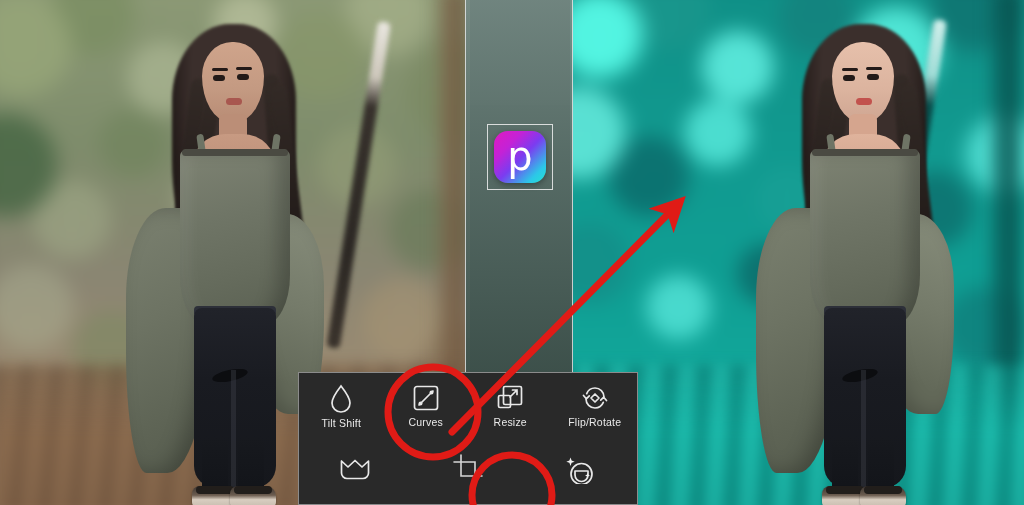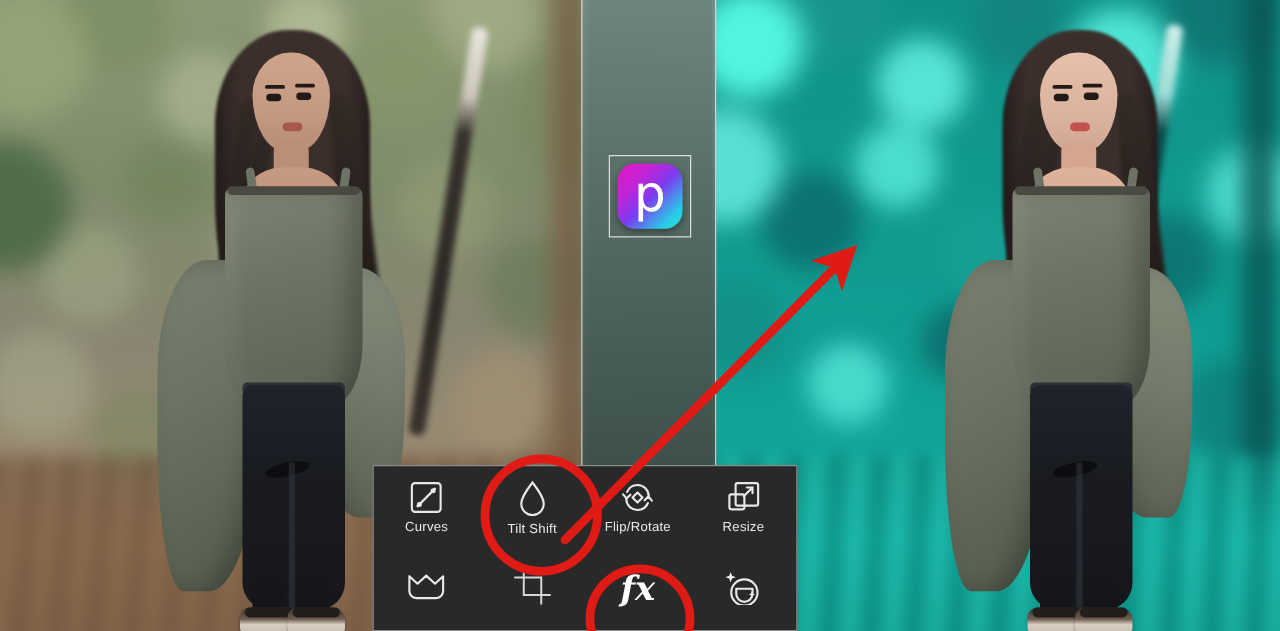--- a/index.html
+++ b/index.html
@@ -366,62 +366,62 @@
       <span class="logo-p">p</span>
     </div>
   </div>
 
   <div class="toolbar">
 
     <div class="tool-row">
 
       <div class="tool">
         <span>
+          <svg width="26" height="30" viewBox="0 0 26 30">
+            <path d="M13 3 C13 3 4 14.5 4 20 a9 9 0 0 0 18 0 C22 14.5 13 3 13 3 Z" fill="none" stroke="#e8e8e8" stroke-width="1.7"></path>
+          </svg>
+        </span>
+        <span class="tool-label">Tilt Shift</span>
+      </div>
+
+      <div class="tool">
+        <span>
           <svg width="28" height="28" viewBox="0 0 28 28">
             <rect x="2.5" y="2.5" width="23" height="23" rx="2.5" fill="none" stroke="#e8e8e8" stroke-width="1.7"></rect>
             <line x1="6.5" y1="21.5" x2="21.5" y2="6.5" stroke="#e8e8e8" stroke-width="1.7"></line>
             <circle cx="8.5" cy="19.5" r="2" fill="#e8e8e8"></circle>
             <circle cx="19.5" cy="8.5" r="2" fill="#e8e8e8"></circle>
           </svg>
         </span>
         <span class="tool-label">Curves</span>
       </div>
 
       <div class="tool">
         <span>
-          <svg width="26" height="30" viewBox="0 0 26 30">
-            <path d="M13 3 C13 3 4 14.5 4 20 a9 9 0 0 0 18 0 C22 14.5 13 3 13 3 Z" fill="none" stroke="#e8e8e8" stroke-width="1.7"></path>
-          </svg>
-        </span>
-        <span class="tool-label">Tilt Shift</span>
+          <svg width="28" height="28" viewBox="0 0 28 28">
+            <rect x="7.5" y="2.5" width="18" height="18" rx="1.5" fill="none" stroke="#e8e8e8" stroke-width="1.7"></rect>
+            <rect x="2.5" y="11.5" width="12" height="12" rx="1.5" fill="none" stroke="#e8e8e8" stroke-width="1.7"></rect>
+            <path d="M14 13 L21 6 M16.5 6 L21 6 L21 10.5" fill="none" stroke="#e8e8e8" stroke-width="1.7" stroke-linecap="round"></path>
+          </svg>
+        </span>
+        <span class="tool-label">Resize</span>
       </div>
 
       <div class="tool">
         <span>
           <svg width="30" height="28" viewBox="0 0 30 28">
             <path d="M6 15 a9 9 0 0 0 9 9 a9 9 0 0 0 8.3 -5.6" fill="none" stroke="#e8e8e8" stroke-width="1.7" stroke-linecap="round"></path>
             <path d="M24 13 a9 9 0 0 0 -9 -9 a9 9 0 0 0 -8.3 5.6" fill="none" stroke="#e8e8e8" stroke-width="1.7" stroke-linecap="round"></path>
             <path d="M3.5 11.5 L6.3 14.8 L9.3 11.8" fill="none" stroke="#e8e8e8" stroke-width="1.7" stroke-linecap="round" stroke-linejoin="round"></path>
             <path d="M26.5 16.5 L23.7 13.2 L20.7 16.2" fill="none" stroke="#e8e8e8" stroke-width="1.7" stroke-linecap="round" stroke-linejoin="round"></path>
             <path d="M15 10 L19 14 L15 18 L11 14 Z" fill="none" stroke="#e8e8e8" stroke-width="1.7" stroke-linejoin="round"></path>
           </svg>
         </span>
         <span class="tool-label">Flip/Rotate</span>
       </div>
-
-      <div class="tool">
-        <span>
-          <svg width="28" height="28" viewBox="0 0 28 28">
-            <rect x="7.5" y="2.5" width="18" height="18" rx="1.5" fill="none" stroke="#e8e8e8" stroke-width="1.7"></rect>
-            <rect x="2.5" y="11.5" width="12" height="12" rx="1.5" fill="none" stroke="#e8e8e8" stroke-width="1.7"></rect>
-            <path d="M14 13 L21 6 M16.5 6 L21 6 L21 10.5" fill="none" stroke="#e8e8e8" stroke-width="1.7" stroke-linecap="round"></path>
-          </svg>
-        </span>
-        <span class="tool-label">Resize</span>
-      </div>
     </div>
 
     <div class="tool-row">
 
       <div class="tool">
         <span>
           <svg width="34" height="26" viewBox="0 0 34 26">
             <path d="M3.5 5 L3.5 17 a5.5 5.5 0 0 0 5.5 5.5 h16 a5.5 5.5 0 0 0 5.5 -5.5 L30.5 5 L24 11 L17 4.5 L10 11 Z" fill="none" stroke="#e8e8e8" stroke-width="1.7" stroke-linejoin="round"></path>
           </svg>
         </span>
@@ -431,23 +431,20 @@
       <div class="tool">
         <span>
           <svg width="30" height="30" viewBox="0 0 30 30">
             <path d="M8 1 L8 22 L29 22" fill="none" stroke="#d6d6d6" stroke-width="1.6" stroke-linecap="round"></path>
             <path d="M1 8 L22 8 L22 29" fill="none" stroke="#d6d6d6" stroke-width="1.6" stroke-linecap="round"></path>
           </svg>
         </span>
         <span class="tool-label"></span>
       </div>
 
-      <div class="tool">
-        <span class="fx-glyph">fx</span>
-      </div>
 
       <div class="tool">
         <span>
           <svg width="34" height="30" viewBox="0 0 34 30">
             <path d="M7 20 a10.5 10.5 0 1 1 21 0 a10.5 10.5 0 0 1 -21 0 Z" fill="none" stroke="#e8e8e8" stroke-width="1.7"></path>
             <path d="M11 17 h13 v4 a6.5 6.5 0 0 1 -13 0 Z" fill="none" stroke="#e8e8e8" stroke-width="1.7" stroke-linejoin="round"></path>
             <path d="M6.5 3.5 L7.6 6.6 L10.7 7.7 L7.6 8.8 L6.5 11.9 L5.4 8.8 L2.3 7.7 L5.4 6.6 Z" fill="#f0f0f0"></path>
             <path d="M23.5 19 L24.2 20.8 L26 21.5 L24.2 22.2 L23.5 24 L22.8 22.2 L21 21.5 L22.8 20.8 Z" fill="#f0f0f0"></path>
           </svg>
         </span>

